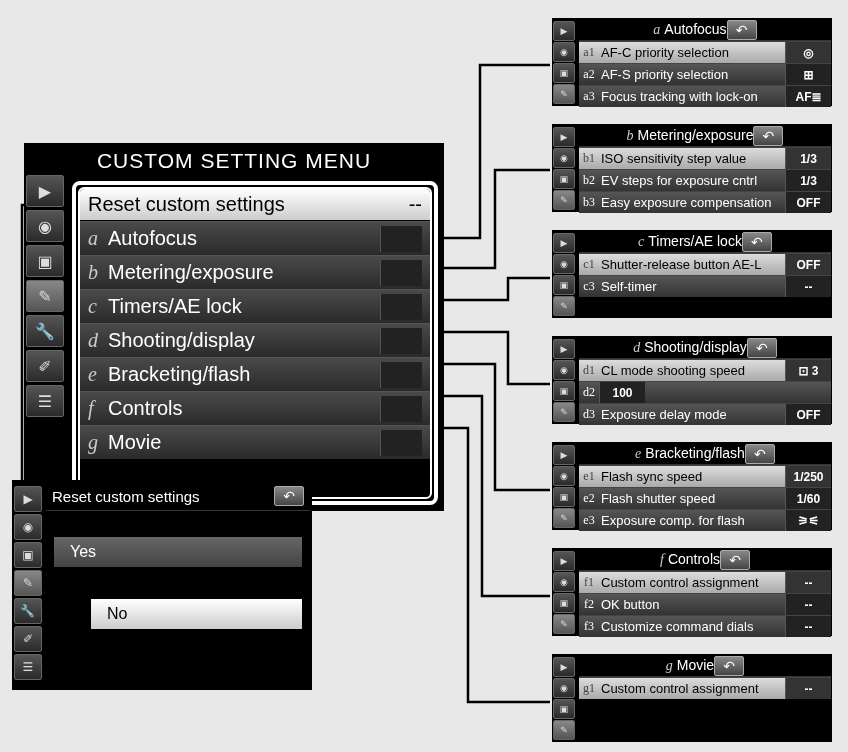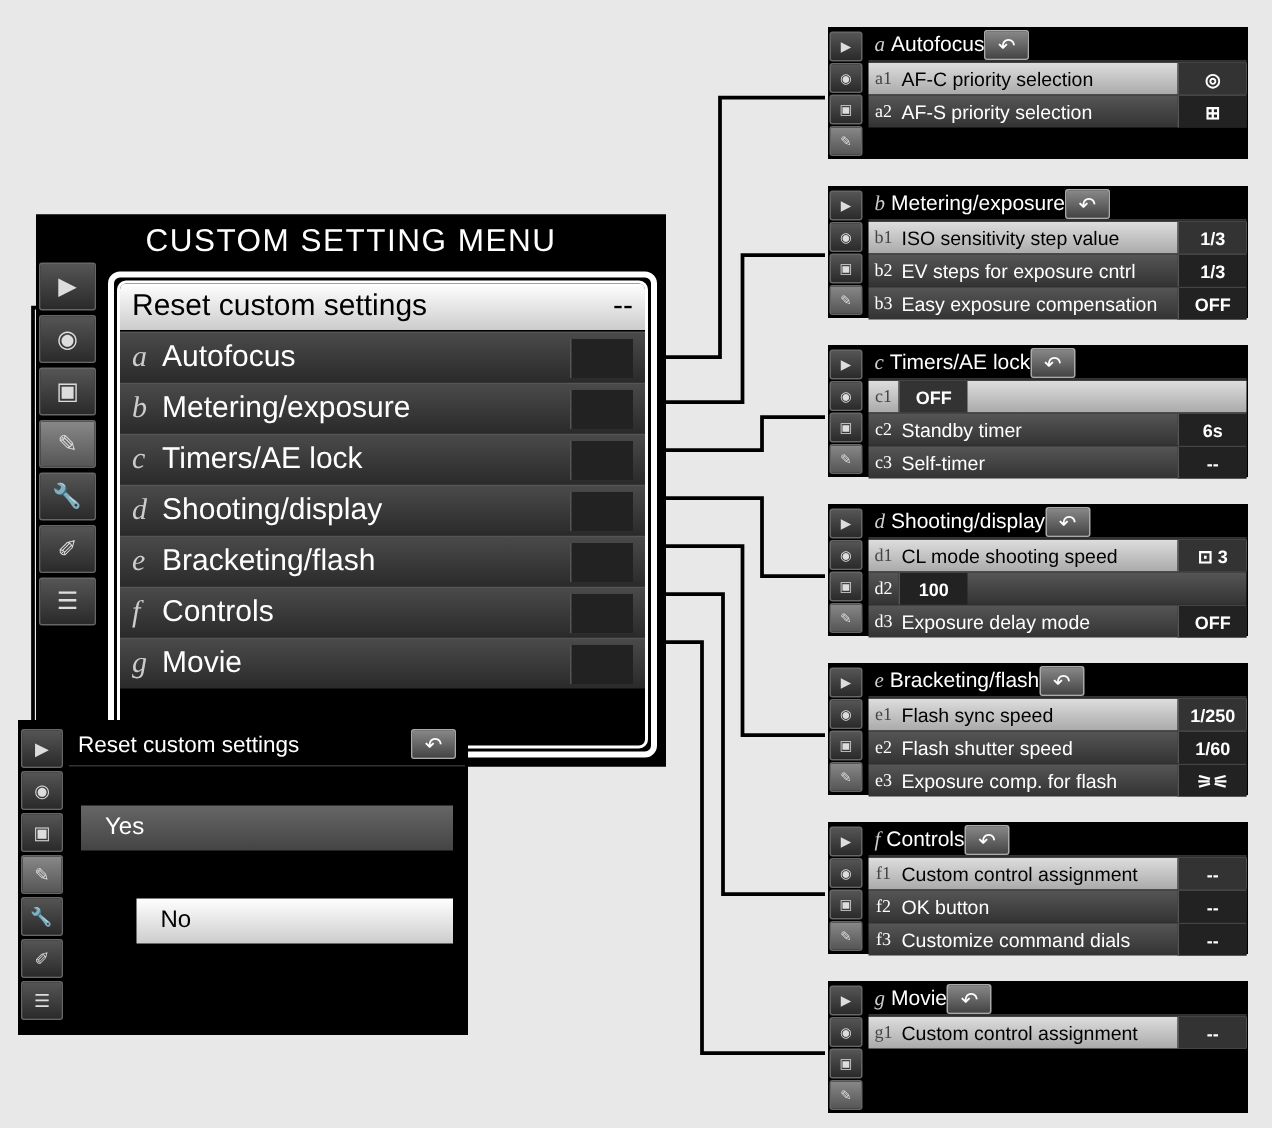--- a/index.html
+++ b/index.html
@@ -110,21 +110,21 @@
 
   
   .sub {
     position:absolute; background:#000; color:#fff;
     width:280px; border:1px solid #000;
   }
   .sub .sidebar { padding-top:2px; gap:1px;}
   .sub .sidebar-icon { width:22px; height:20px; font-size:9px;}
   .sub .body { position:absolute; left:26px; right:0; top:0; bottom:0;}
   .sub-header {
-    display:flex; align-items:center; justify-content:flex-start;
+    display:flex; align-items:center; justify-content:center;
     padding:2px 4px; font-size:14px; height:22px;
     border-bottom:1px solid #333;
   }
   .sub-header .ltr { font-family: Georgia,serif; font-style:italic; color:#ccc; margin-right:4px;}
   .sub-row {
     display:flex; align-items:center;
     font-size:13px; height:22px;
     border-top:1px solid #444;
     background:linear-gradient(#555,#333);
   }
@@ -261,20 +261,25 @@
         <div class="sub-row hi">
           <span class="code">a1</span>
           <span class="label">AF-C priority selection</span>
           <span class="val">◎</span>
         </div>
         <div class="sub-row">
           <span class="code">a2</span>
           <span class="label">AF-S priority selection</span>
           <span class="val">⊞</span>
         </div>
+        <div class="sub-row">
+          <span class="code">a3</span>
+          <span class="label">Focus tracking with lock-on</span>
+          <span class="val">AF≣</span>
+        </div>
       </div>
     </div>
     <div class="sub" style="left: 552px; top: 124px; height: 88px;">
       <div class="sidebar">
         <div class="sidebar-icon">▶</div>
         <div class="sidebar-icon">◉</div>
         <div class="sidebar-icon">▣</div>
         <div class="sidebar-icon sel">✎</div>
       </div>
       <div class="body">
@@ -306,26 +311,22 @@
         <div class="sidebar-icon">▣</div>
         <div class="sidebar-icon sel">✎</div>
       </div>
       <div class="body">
         <div class="sub-header">
           <span><span class="ltr">c</span><span>Timers/AE lock</span></span>
           <div class="back-btn">↶</div>
         </div>
         <div class="sub-row hi">
           <span class="code">c1</span>
+          <span class="label">Shutter-release button AE-L</span>
           <span class="val">OFF</span>
-        </div>
-        <div class="sub-row">
-          <span class="code">c2</span>
-          <span class="label">Standby timer</span>
-          <span class="val">6s</span>
         </div>
         <div class="sub-row">
           <span class="code">c3</span>
           <span class="label">Self-timer</span>
           <span class="val">--</span>
         </div>
       </div>
     </div>
     <div class="sub" style="left: 552px; top: 336px; height: 88px;">
       <div class="sidebar">

